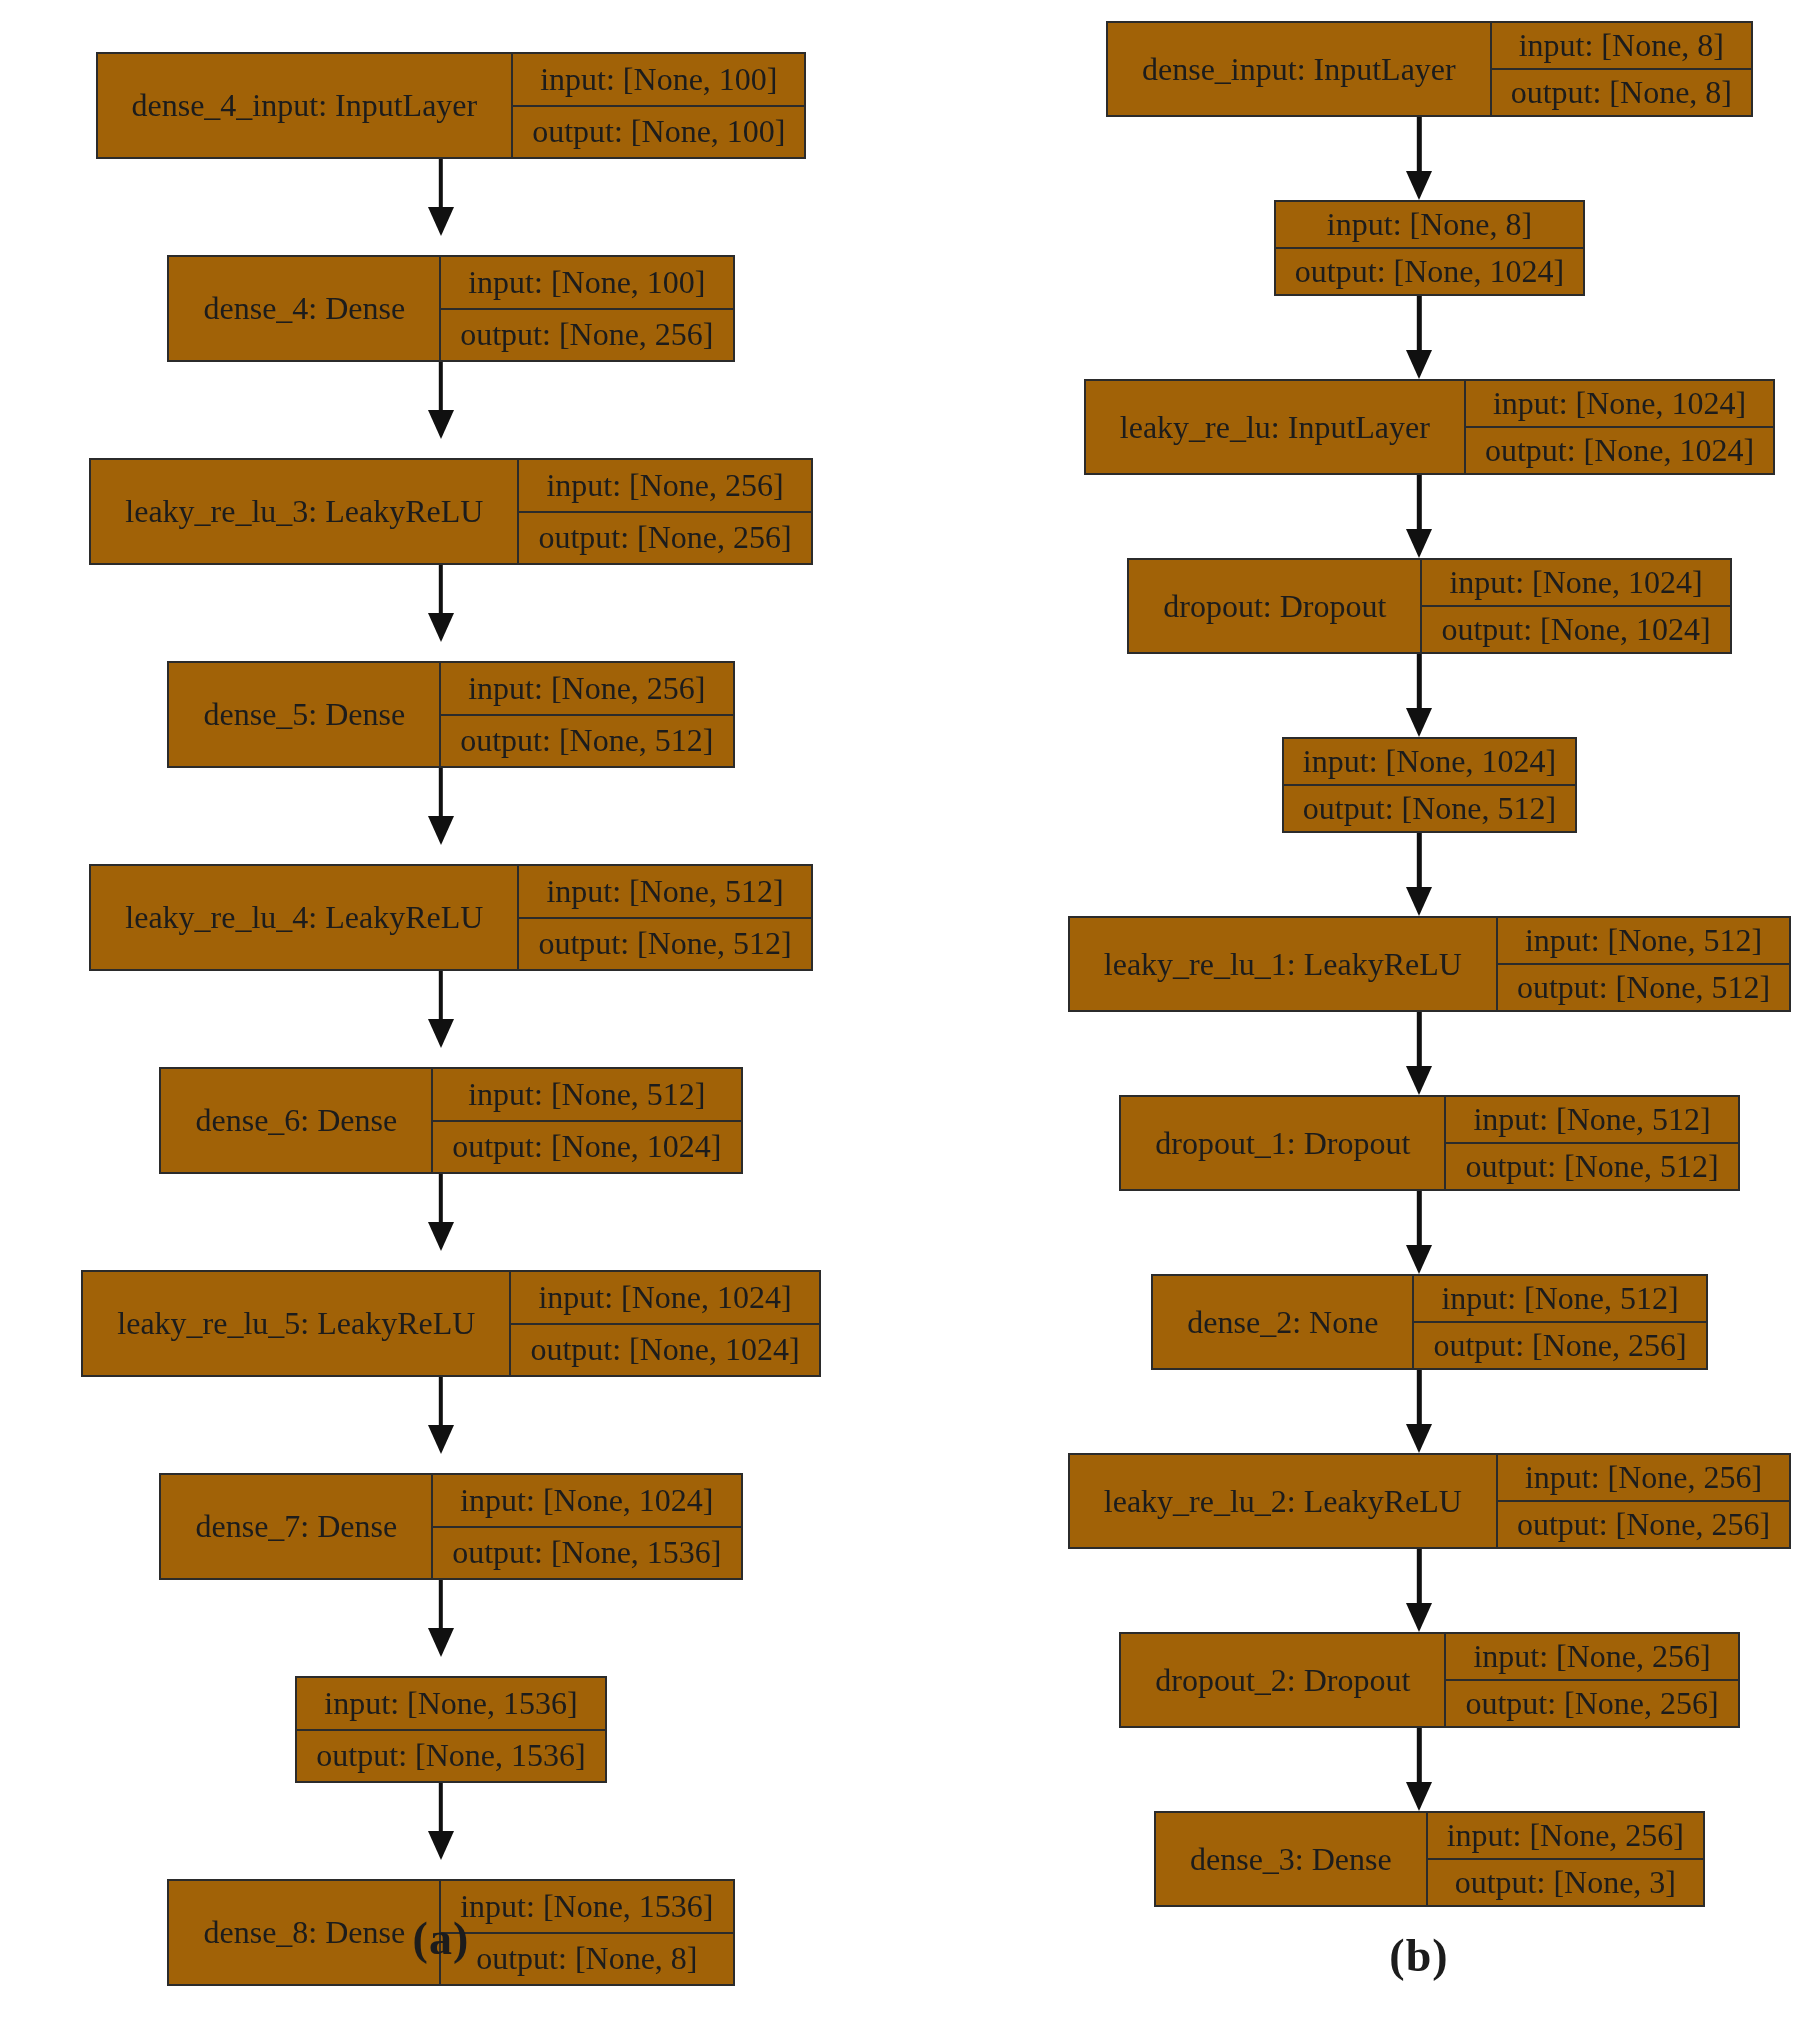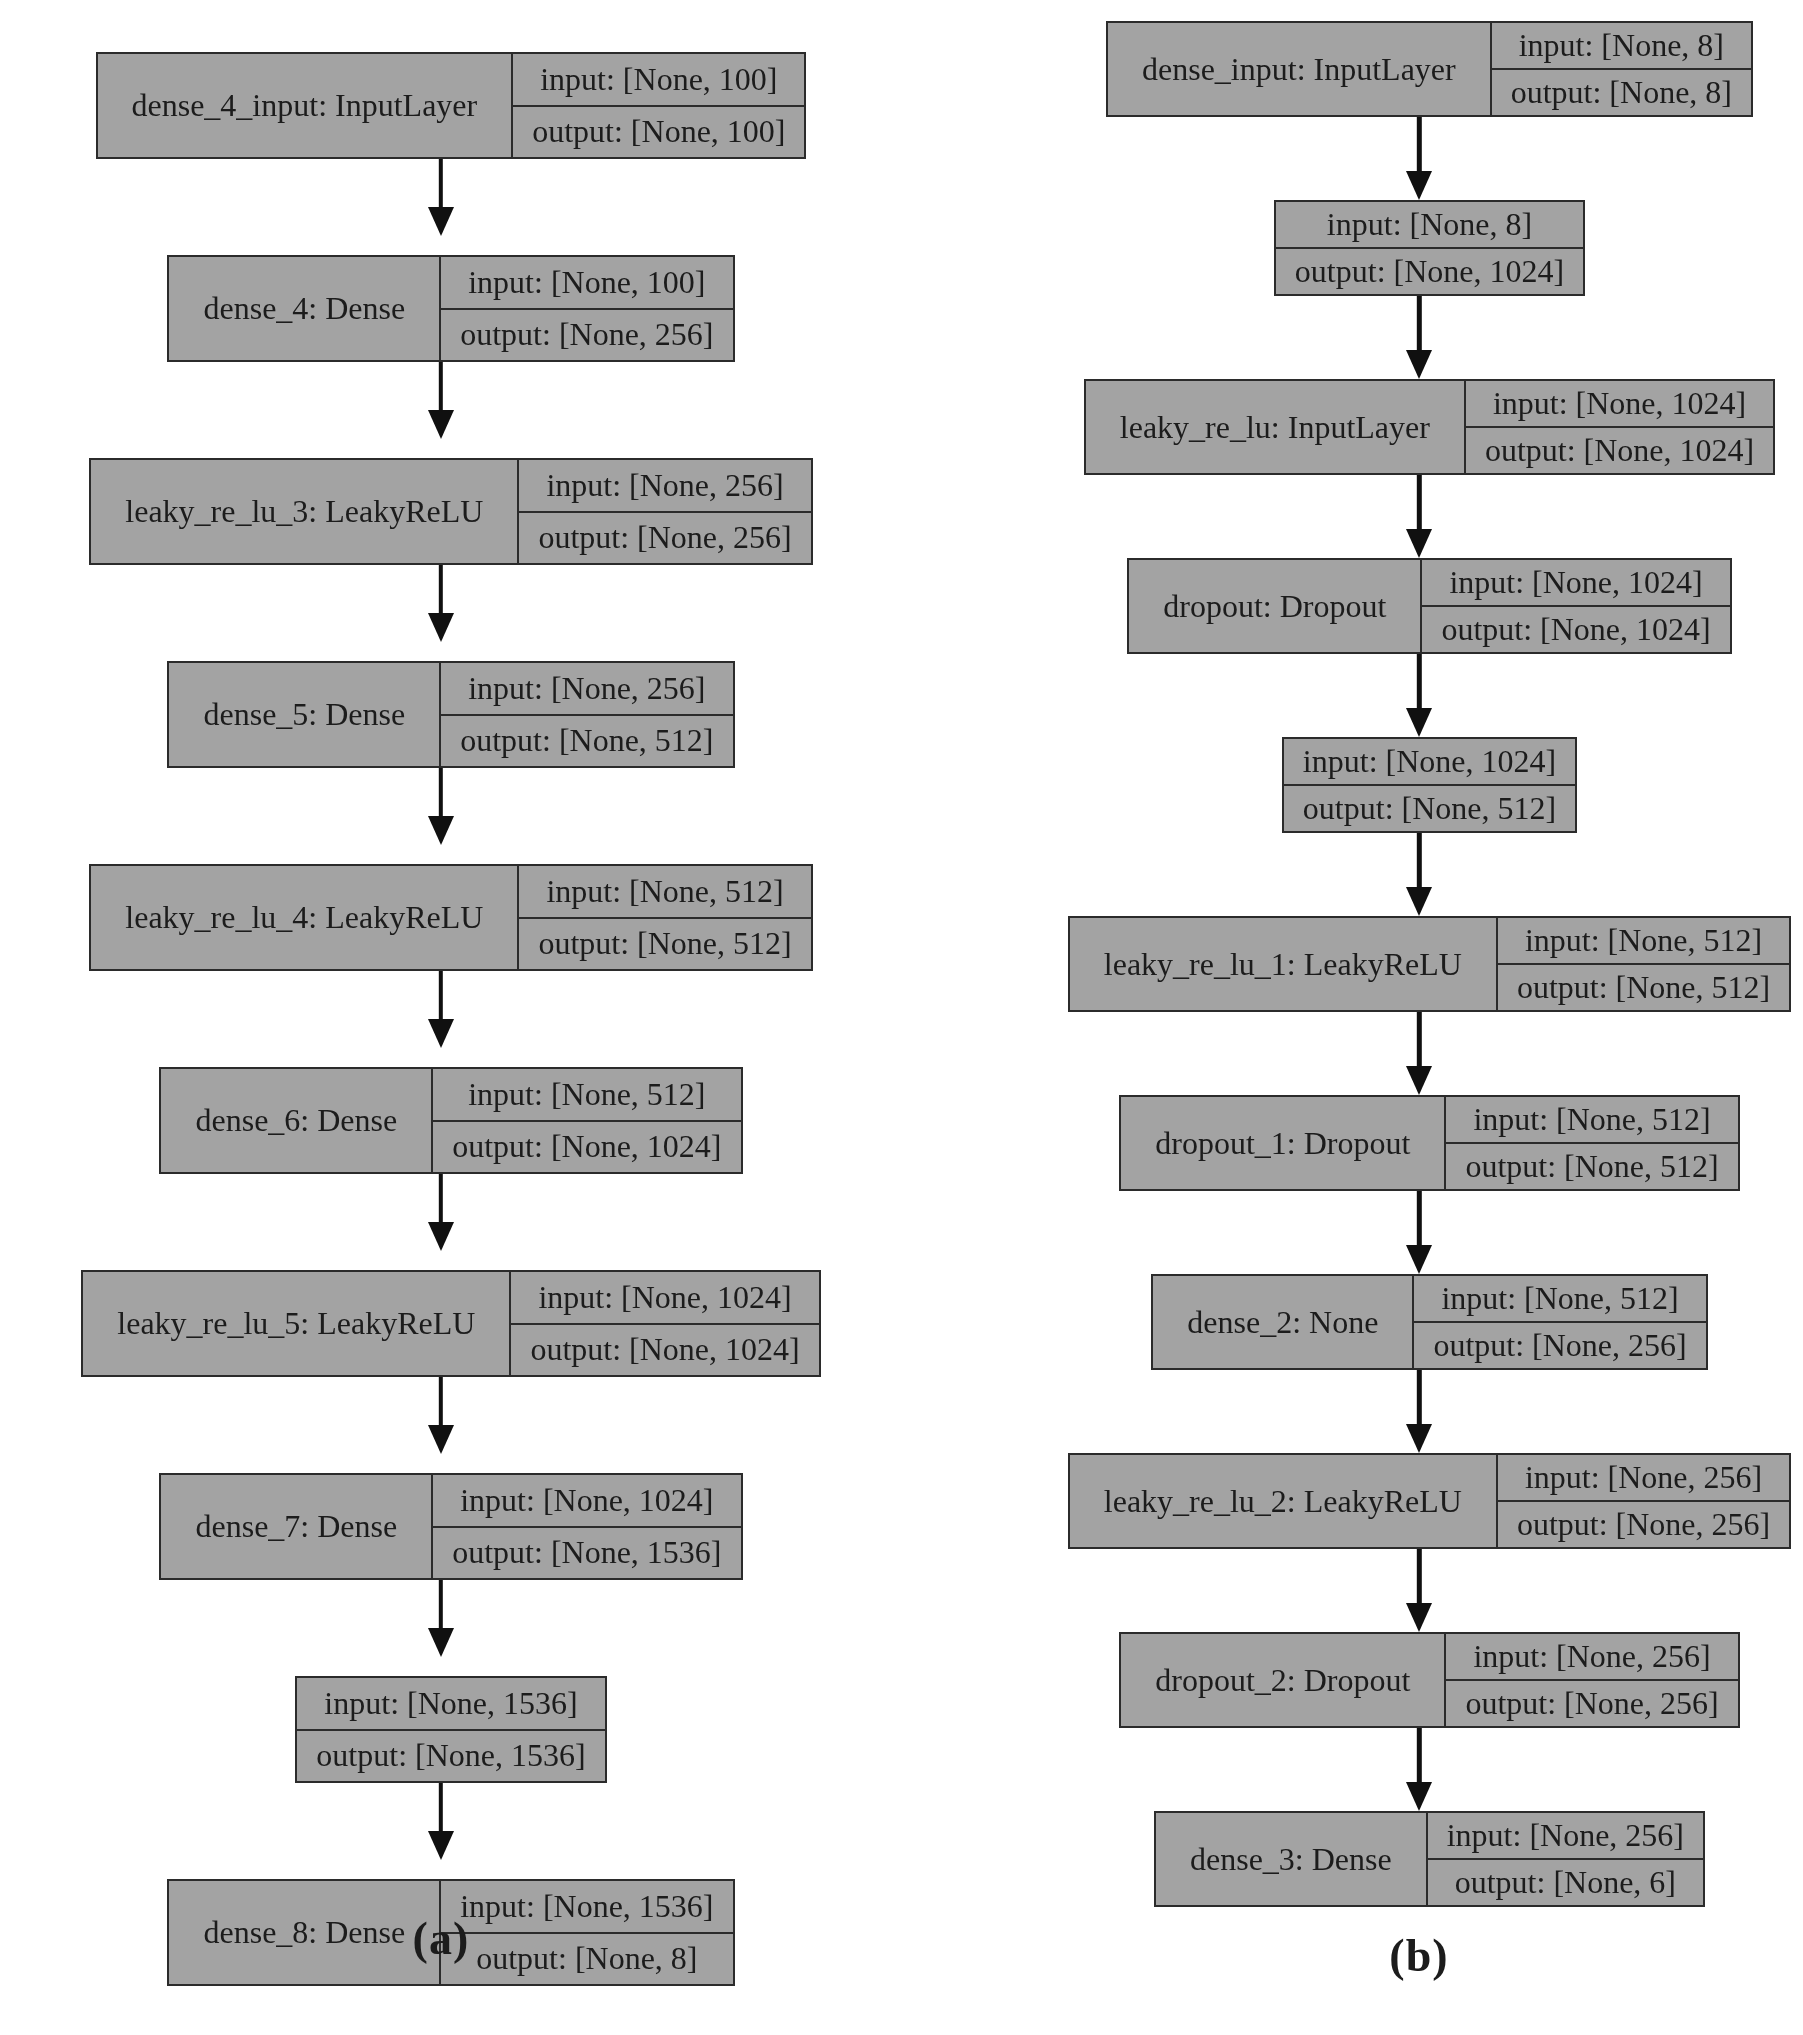--- a/index.html
+++ b/index.html
@@ -15,21 +15,21 @@
     position: absolute;
     display: flex; flex-direction: column; align-items: center;
   }
   #col-a { left: 11px;   top: 52px; width: 860px; gap: 19px; }
   #col-b { left: 1042px; top: 21px; width: 755px; }
 
   .layer-wrap { display: flex; flex-direction: column; align-items: center; }
 
   .layer-node {
     display: flex;
-    background: #a3a3a3;
+    background: #a16207;
     border: 2.2px solid #2b2b2b;
     box-sizing: border-box;
     margin-left: 20px;
   }
   #col-a .layer-node { height: 107px; }
   #col-b .layer-node { height: 96px; }
 
   .layer-label {
     display: flex; align-items: center; justify-content: center;
     padding: 0 34px;
@@ -352,21 +352,21 @@
       <div class="arrow-line"></div>
       <div class="arrow-head"></div>
     </div>
   </div>
 
   <div class="layer-wrap">
     <div class="layer-node">
       <div class="layer-label">dense_3: Dense</div>
       <div class="layer-io">
         <div class="io-row io-input">input: [None, 256]</div>
-        <div class="io-row io-output">output: [None, 6]</div>
+        <div class="io-row io-output">output: [None, 3]</div>
       </div>
     </div>
 
   </div>
 </div>
   <div class="caption" id="caption-a">(a)</div>
   <div class="caption" id="caption-b">(b)</div>
 </div>
 
 

